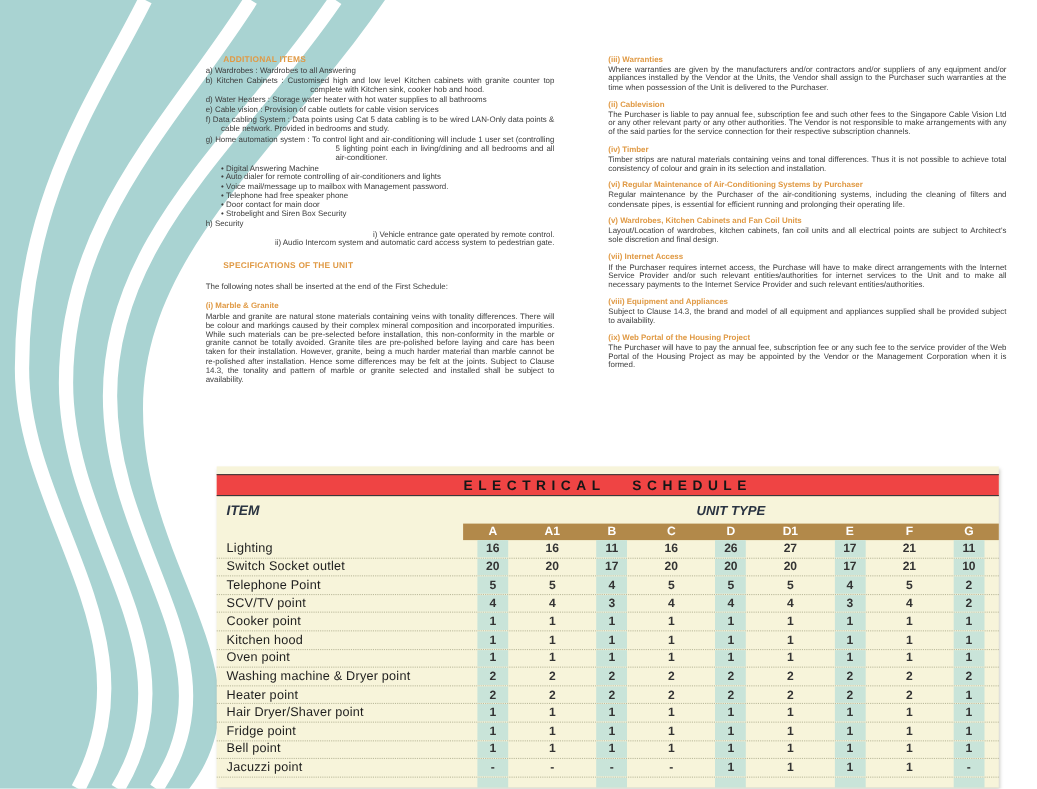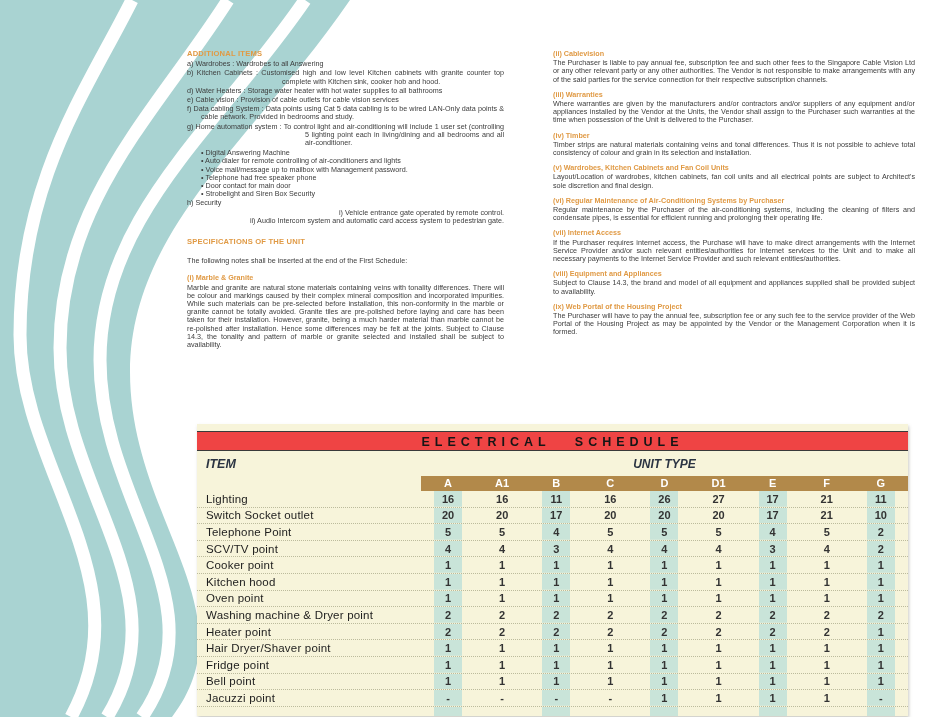--- a/index.html
+++ b/index.html
@@ -7,21 +7,21 @@
     position:relative;width:943px;height:717px;background:#ffffff;overflow:hidden;
     font-family:"Liberation Sans", sans-serif;color:#383838;
   }
   
   .deco{position:absolute;left:0;top:0;}
   .deco .stripe{fill:none;stroke-width:13px;}
   
   .col{position:absolute;top:50px;font-size:7.2px;line-height:8.2px;text-align:justify;color:#3c3c3c;}
   .col-left{left:187px;width:317px;}
   .col-right{left:553px;width:362px;}
-  .h-orange{font-weight:bold;color:#e09a45;font-size:7.6px;letter-spacing:.2px;margin-bottom:2px;text-align:left;}
+  .h-orange{font-weight:bold;color:#e09a45;font-size:7.6px;letter-spacing:.2px;margin-bottom:2px;text-align:left;margin-left:16px;}
   .list-item{margin-bottom:1px;}
   .bullet-block{margin:2px 0 1px 14px;}
   .bullet-item{padding-left:8px;text-indent:-8px;text-align:left;}
   .security-block{margin-top:1px;}
   .security-sub{margin-left:14px;padding-left:13px;text-indent:-13px;text-align:right;}
   .mt-specs{margin-top:13px;}
   .intro{margin-top:11px;margin-bottom:9px;}
   .spec-section{margin-bottom:7px;}
   .spec-section-heading{font-weight:bold;color:#e09a45;margin-bottom:1px;text-align:left;}
   
@@ -92,38 +92,38 @@
         <div class="spec-section">
           <div class="spec-section-heading">(i) Marble &amp; Granite</div>
           <div class="spec-section-body">Marble and granite are natural stone materials containing veins with tonality differences. There will be colour and markings caused by their complex mineral composition and incorporated impurities. While such materials can be pre-selected before installation, this non-conformity in the marble or granite cannot be totally avoided. Granite tiles are pre-polished before laying and care has been taken for their installation. However, granite, being a much harder material than marble cannot be re-polished after installation. Hence some differences may be felt at the joints. Subject to Clause 14.3, the tonality and pattern of marble or granite selected and installed shall be subject to availability.</div>
         </div>
       </div>
   </div>
 
   <div class="col col-right">
     <div id="right-sections">
         <div class="spec-section">
+          <div class="spec-section-heading">(iii) Warranties</div>
+          <div class="spec-section-body">Where warranties are given by the manufacturers and/or contractors and/or suppliers of any equipment and/or appliances installed by the Vendor at the Units, the Vendor shall assign to the Purchaser such warranties at the time when possession of the Unit is delivered to the Purchaser.</div>
+        </div>
+        <div class="spec-section">
           <div class="spec-section-heading">(ii) Cablevision</div>
           <div class="spec-section-body">The Purchaser is liable to pay annual fee, subscription fee and such other fees to the Singapore Cable Vision Ltd or any other relevant party or any other authorities. The Vendor is not responsible to make arrangements with any of the said parties for the service connection for their respective subscription channels.</div>
         </div>
         <div class="spec-section">
-          <div class="spec-section-heading">(iii) Warranties</div>
-          <div class="spec-section-body">Where warranties are given by the manufacturers and/or contractors and/or suppliers of any equipment and/or appliances installed by the Vendor at the Units, the Vendor shall assign to the Purchaser such warranties at the time when possession of the Unit is delivered to the Purchaser.</div>
-        </div>
-        <div class="spec-section">
           <div class="spec-section-heading">(iv) Timber</div>
           <div class="spec-section-body">Timber strips are natural materials containing veins and tonal differences. Thus it is not possible to achieve total consistency of colour and grain in its selection and installation.</div>
         </div>
         <div class="spec-section">
+          <div class="spec-section-heading">(vi) Regular Maintenance of Air-Conditioning Systems by Purchaser</div>
+          <div class="spec-section-body">Regular maintenance by the Purchaser of the air-conditioning systems, including the cleaning of filters and condensate pipes, is essential for efficient running and prolonging their operating life.</div>
+        </div>
+        <div class="spec-section">
           <div class="spec-section-heading">(v) Wardrobes, Kitchen Cabinets and Fan Coil Units</div>
           <div class="spec-section-body">Layout/Location of wardrobes, kitchen cabinets, fan coil units and all electrical points are subject to Architect's sole discretion and final design.</div>
-        </div>
-        <div class="spec-section">
-          <div class="spec-section-heading">(vi) Regular Maintenance of Air-Conditioning Systems by Purchaser</div>
-          <div class="spec-section-body">Regular maintenance by the Purchaser of the air-conditioning systems, including the cleaning of filters and condensate pipes, is essential for efficient running and prolonging their operating life.</div>
         </div>
         <div class="spec-section">
           <div class="spec-section-heading">(vii) Internet Access</div>
           <div class="spec-section-body">If the Purchaser requires internet access, the Purchase will have to make direct arrangements with the Internet Service Provider and/or such relevant entities/authorities for internet services to the Unit and to make all necessary payments to the Internet Service Provider and such relevant entities/authorities.</div>
         </div>
         <div class="spec-section">
           <div class="spec-section-heading">(viii) Equipment and Appliances</div>
           <div class="spec-section-body">Subject to Clause 14.3, the brand and model of all equipment and appliances supplied shall be provided subject to availability.</div>
         </div>
         <div class="spec-section">

